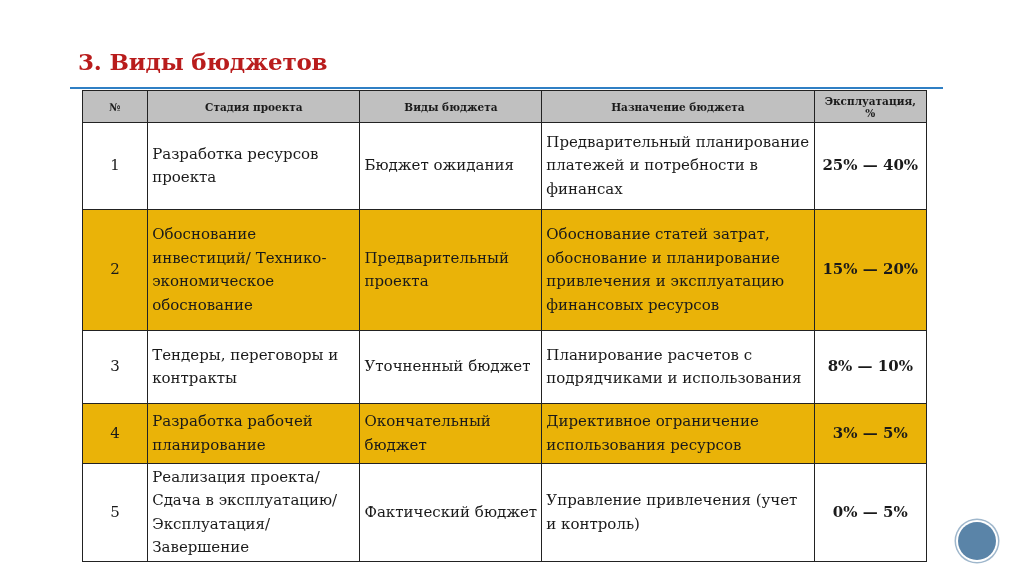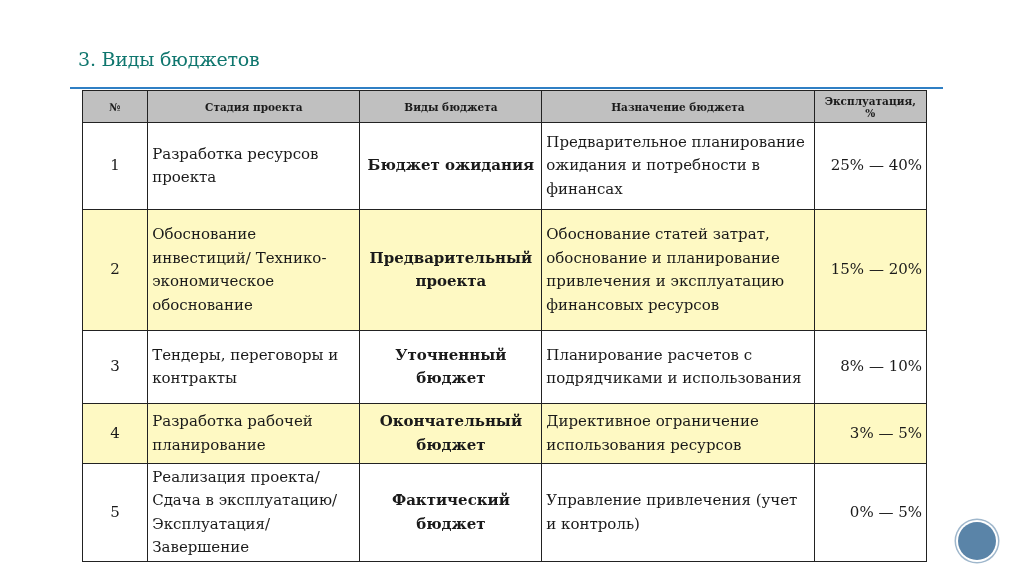--- a/index.html
+++ b/index.html
@@ -2,40 +2,40 @@
 <html><head>
 <meta charset="utf-8">
 <style>
   html, body { margin:0; padding:0; }
   body {
     width:1024px; height:574px; background:#ffffff; position:relative; overflow:hidden;
     font-family:"DejaVu Serif", serif; color:#1a1a1a;
   }
   .title {
     position:absolute; left:78px; top:48px;
-    font-family:"DejaVu Serif", serif; font-weight:normal; font-size:19px; color:#0f766e;
+    font-family:"DejaVu Serif", serif; font-weight:bold; font-size:23px; color:#b91c1c;
     letter-spacing:-0.2px;
   }
   .rule {
     position:absolute; left:70px; top:87px; width:873px; height:2px; background:#2f7fc4;
   }
   table {
     position:absolute; left:82px; top:90px; border-collapse:collapse;
     table-layout:fixed; width:845px;
   }
   td, th { border:1.5px solid #222; padding:0 4px; vertical-align:middle; }
   th {
     background:#c0c0c0; height:31px; font-size:10.5px; font-weight:bold; text-align:center;
     font-family:"DejaVu Serif", serif; color:#1a1a1a;
   }
   td { font-size:15px; line-height:23.5px; font-family:"DejaVu Serif", serif; }
   td.num { text-align:center; }
-  td.kind { text-align:center; font-weight:bold; }
-  td.err { text-align:right; }
-  tr.shade td { background:#fef9c3; }
+  td.kind { text-align:left; font-weight:normal; }
+  td.err { text-align:center;font-weight:bold; }
+  tr.shade td { background:#eab308; }
   .c1{width:62px;} .c2{width:202px;} .c3{width:173px;} .c4{width:259px;} .c5{width:107px;}
   .badge {
     position:absolute; left:958px; top:522px; width:38px; height:38px; border-radius:50%;
     background:#5a84a8; box-shadow:0 0 0 2px #ffffff, 0 0 0 3.5px #9fb7cc;
   }
 </style>
 </head>
 <body>
 
 <div class="title">3. Виды бюджетов</div>
@@ -56,21 +56,21 @@
       <th>Виды бюджета</th>
       <th>Назначение бюджета</th>
       <th>Эксплуатация, %</th>
     </tr>
   </thead>
   <tbody>
     <tr style="height:87px">
       <td class="num">1</td>
       <td>Разработка ресурсов проекта</td>
       <td class="kind">Бюджет ожидания</td>
-      <td>Предварительное планирование ожидания и потребности в финансах</td>
+      <td>Предварительный планирование платежей и потребности в финансах</td>
       <td class="err">25% — 40%</td>
     </tr>
     <tr class="shade" style="height:121px">
       <td class="num">2</td>
       <td>Обоснование инвестиций/ Технико-экономическое обоснование</td>
       <td class="kind">Предварительный проекта</td>
       <td>Обоснование статей затрат, обоснование и планирование привлечения и эксплуатацию финансовых ресурсов</td>
       <td class="err">15% — 20%</td>
     </tr>
     <tr style="height:73px">

